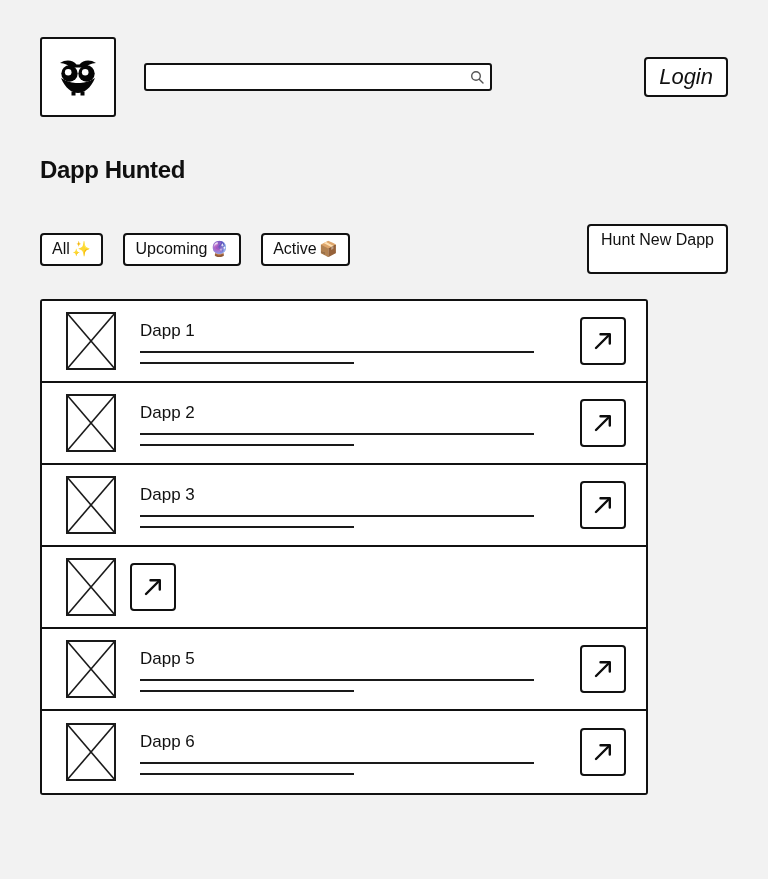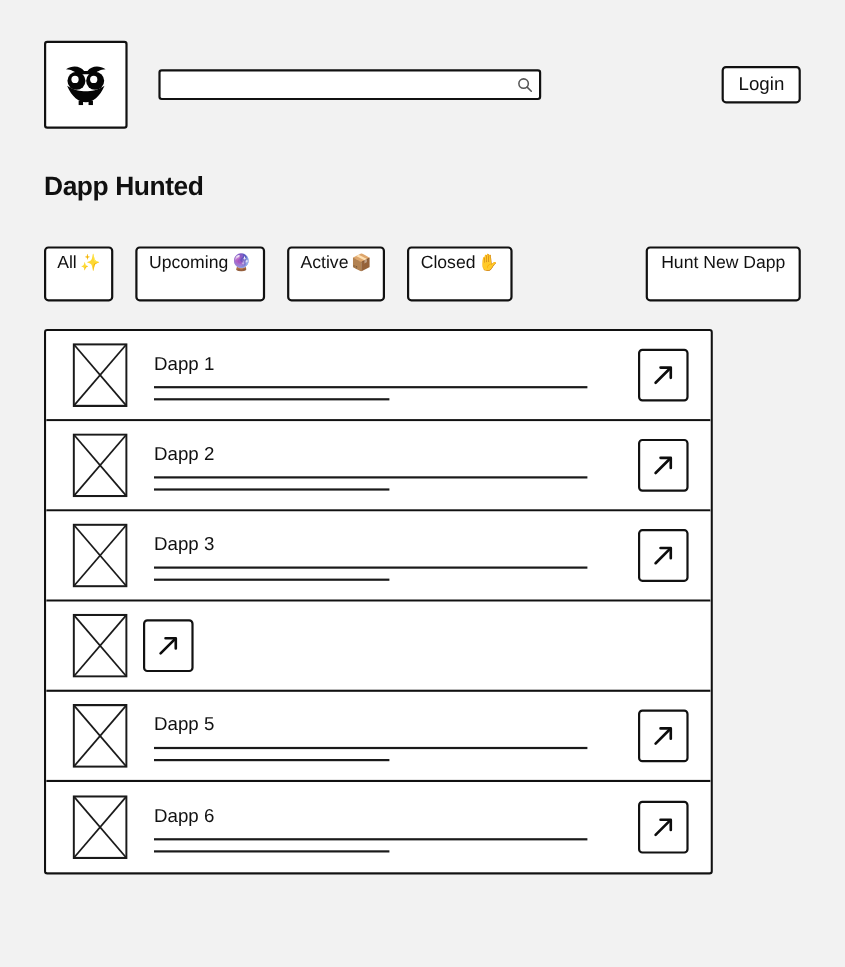--- a/index.html
+++ b/index.html
@@ -72,24 +72,25 @@
     pointer-events: none;
   }
 
   .login-btn {
     margin-left: auto;
     background: #ffffff;
     border: 2px solid #111111;
     border-radius: 4px;
     padding: 5px 13px 6px;
     font-family: "Liberation Sans", sans-serif;
-    font-size: 17px;
+    font-size: 22px;
     line-height: 1.15;
     color: #111111;
     cursor: pointer;
+    font-style: italic;
   }
 
   
   .page-title {
     position: absolute;
     left: 40px;
     top: 156px;
     margin: 0;
     font-size: 24px;
     font-weight: bold;
@@ -104,21 +105,21 @@
     top: 233px;
     width: 688px;
     height: 32px;
     display: flex;
     align-items: center;
   }
   .chip {
     background: #ffffff;
     border: 2px solid #111111;
     border-radius: 4px;
-    padding: 4px 10px 22px;
+    padding: 4px 10px 5px;
     margin-right: 20px;
     font-family: "Liberation Sans", sans-serif;
     font-size: 16px;
     line-height: 1.25;
     color: #111111;
     cursor: pointer;
     white-space: nowrap;
   }
   .chip .emoji { font-size: 15px; margin-left: 3px; }
 
@@ -249,23 +250,20 @@
     </button>
 
     <button class="chip">
       <span>Upcoming</span><span class="emoji">🔮</span>
     </button>
 
     <button class="chip">
       <span>Active</span><span class="emoji">📦</span>
     </button>
 
-    <button class="chip">
-      <span>Closed</span><span class="emoji">✋</span>
-    </button>
 
     <button class="hunt-btn">Hunt New Dapp</button>
   </div>
 
   <div class="list-card" id="dapp-list">
   <div class="row">
     <span class="thumb">
       <svg width="50" height="58" viewBox="0 0 50 58" aria-hidden="true">
         <rect x="1" y="1" width="48" height="56" fill="#ffffff" stroke="#1a1a1a" stroke-width="2"></rect>
         <line x1="1" y1="1" x2="49" y2="57" stroke="#1a1a1a" stroke-width="1.6"></line>

